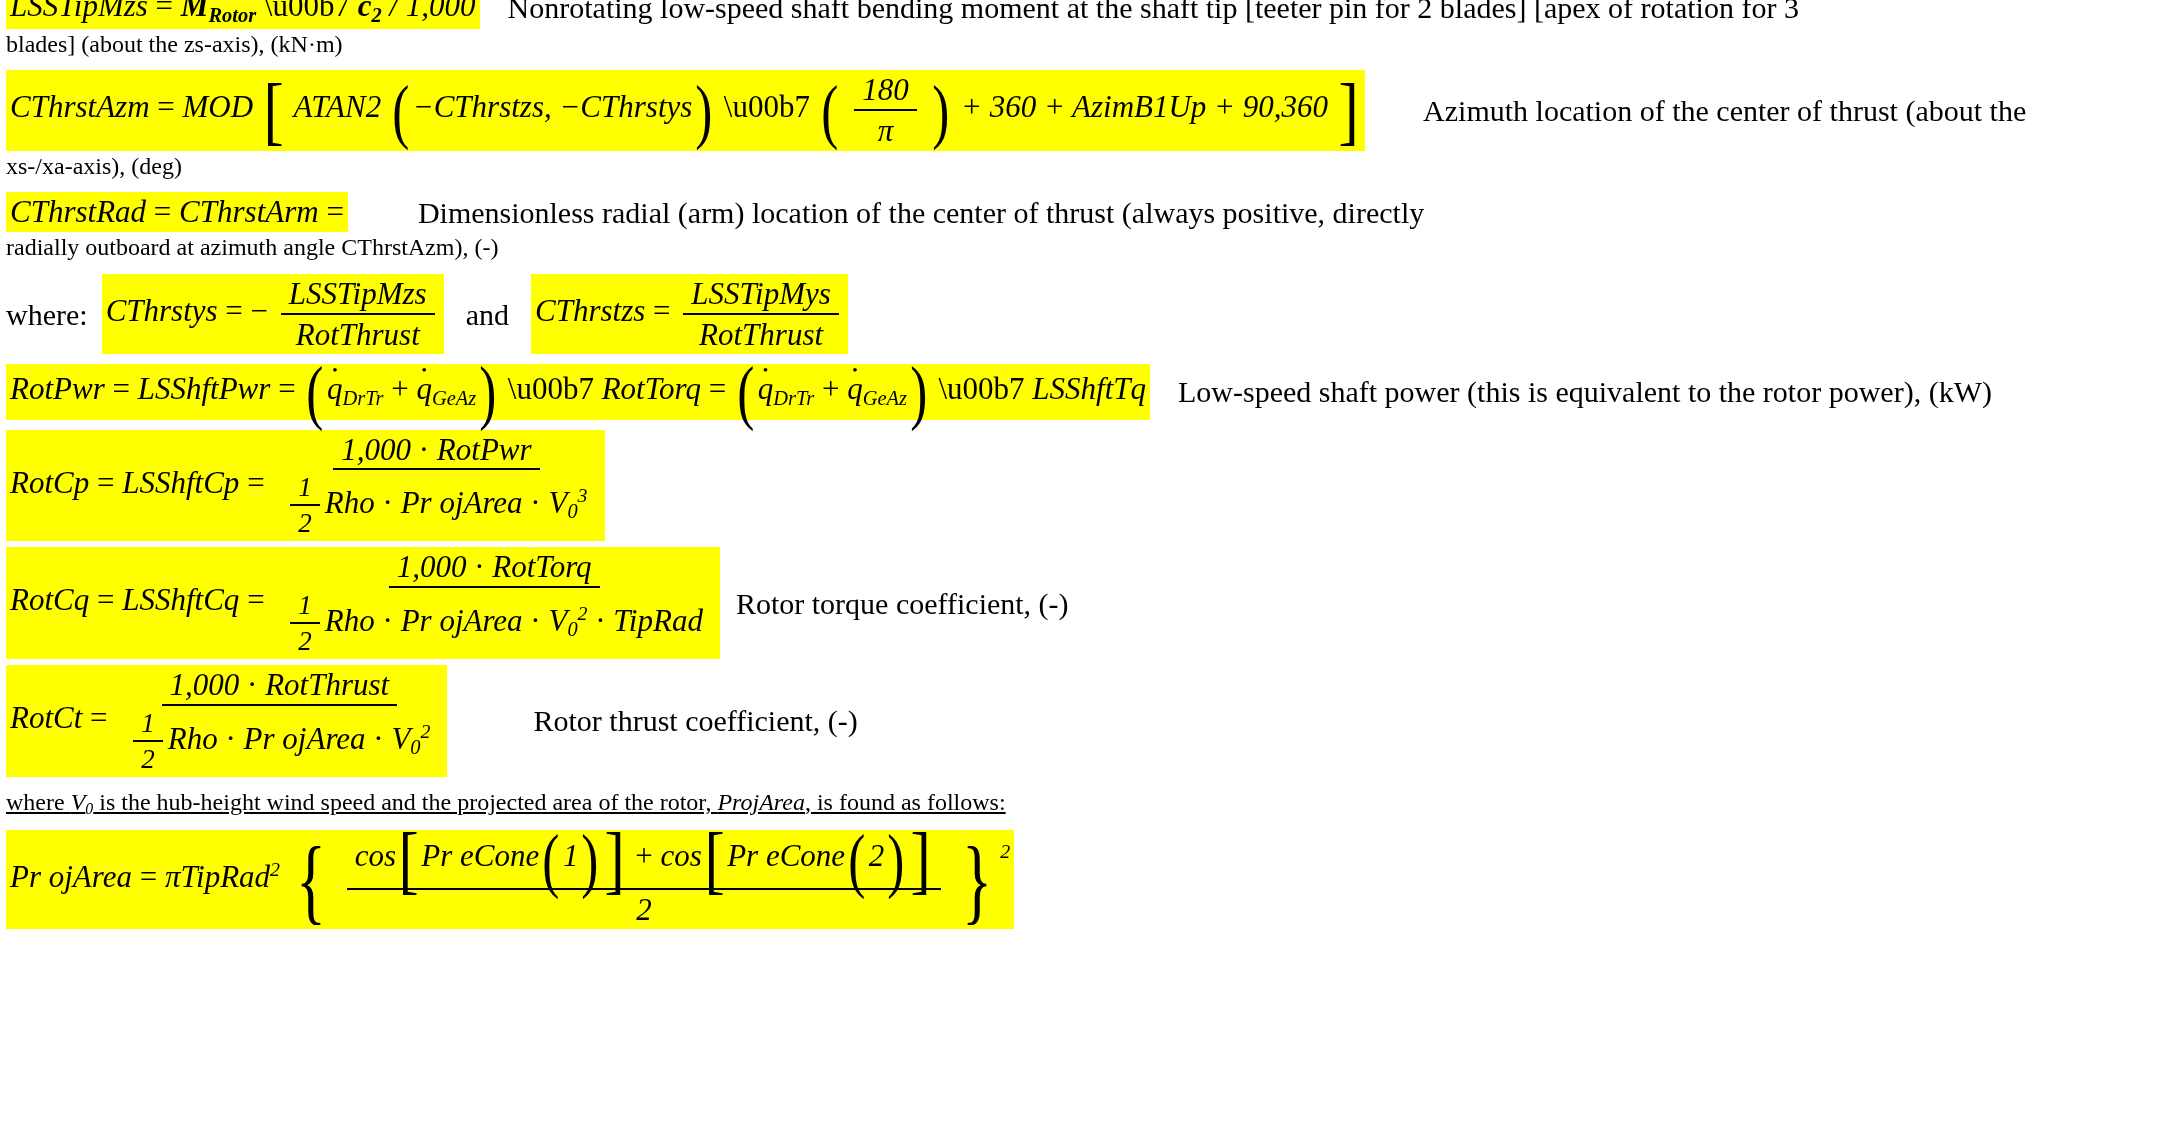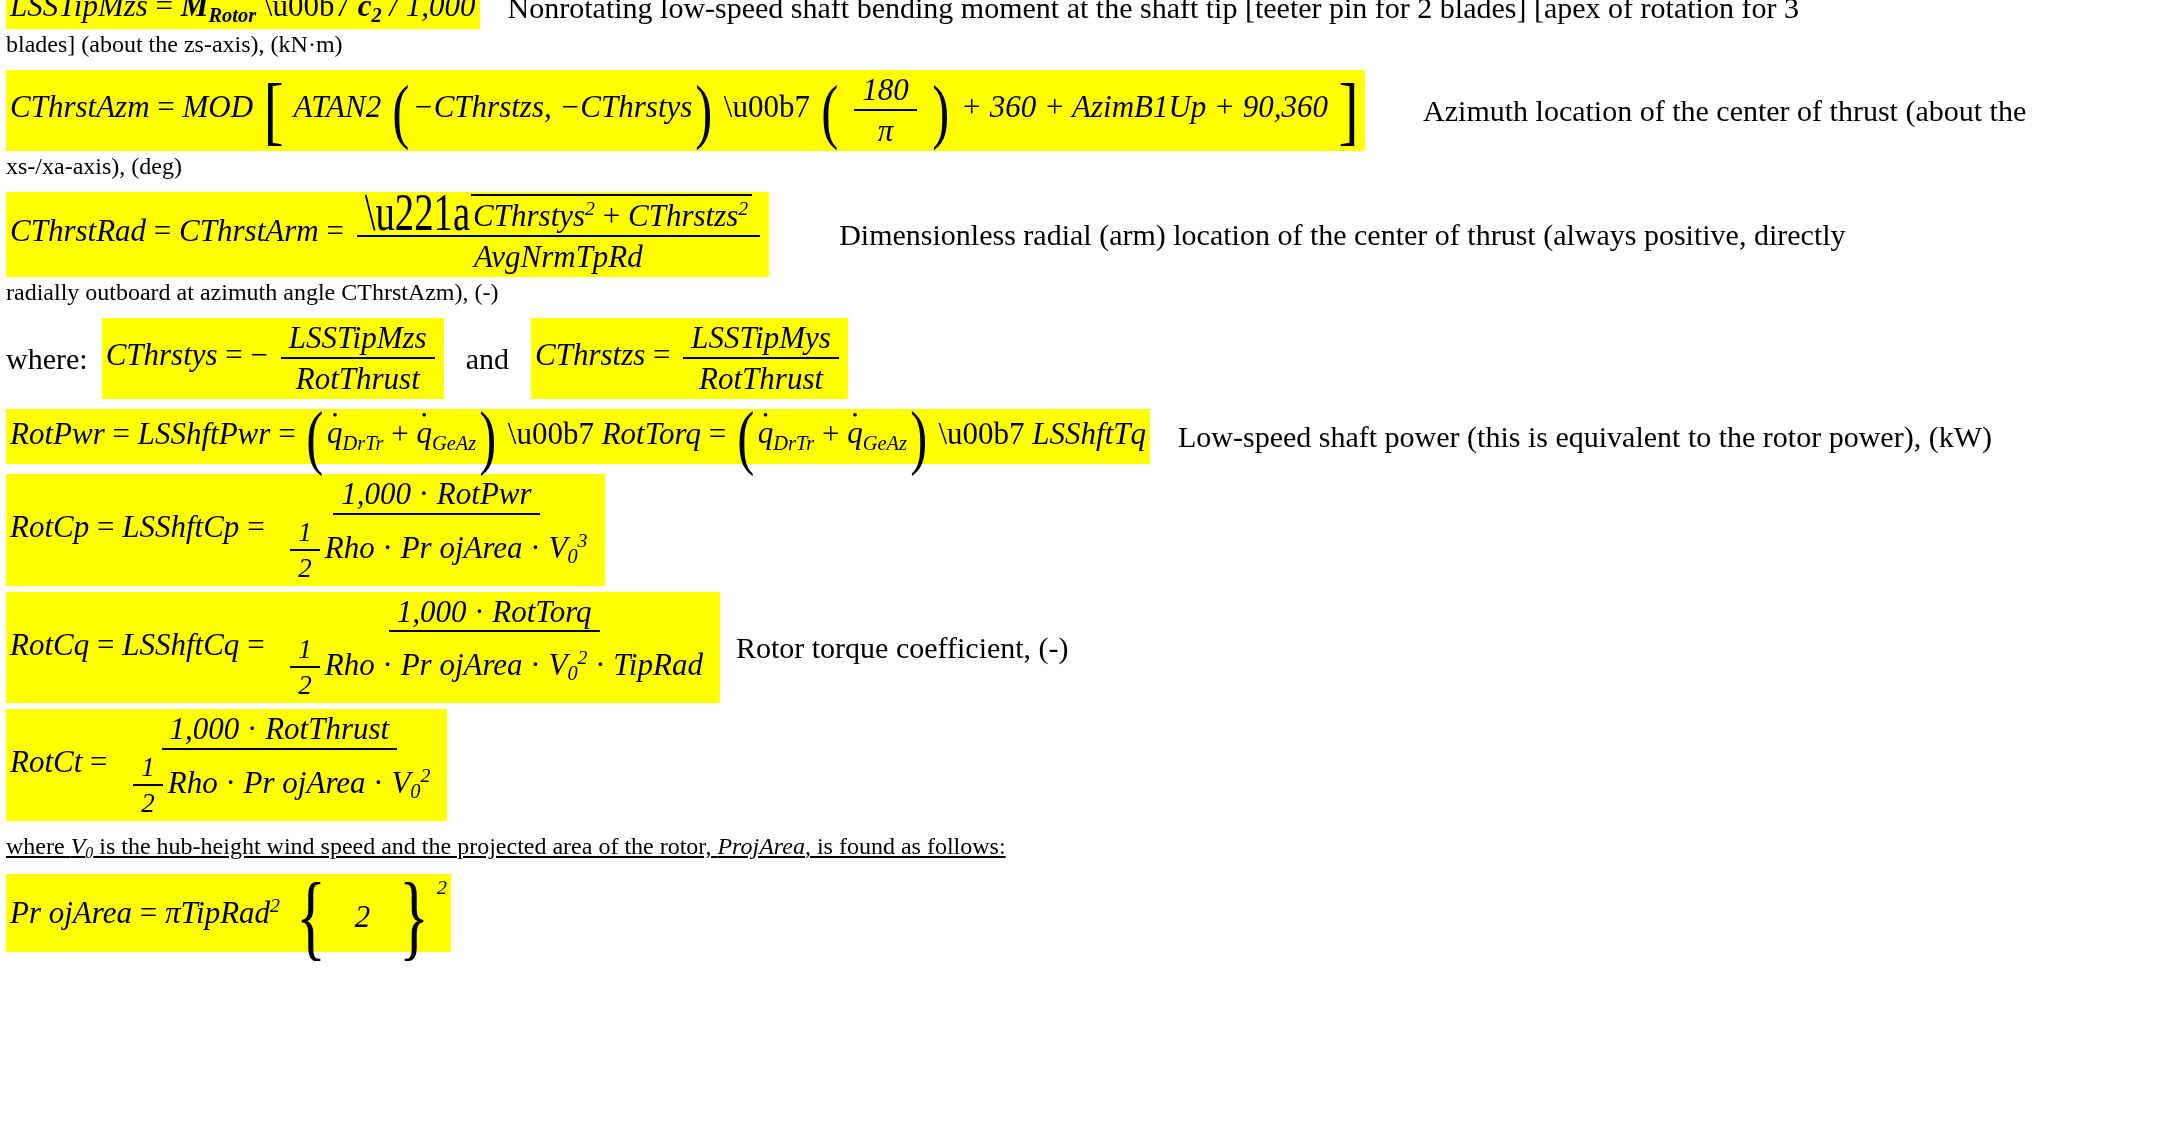--- a/index.html
+++ b/index.html
@@ -194,29 +194,20 @@
     <span class="desc desc-pad" style="padding-left:58px;">Azimuth location of the center of thrust (about the</span>
   </div>
   <div class="para" style="text-align:left;">xs-/xa-axis), (deg)</div>
 
   <div class="row mt10">
     <span class="eq hl">
       <span>CThrstRad</span>
       <span class="roman"> = </span>
       <span>CThrstArm</span>
       <span class="roman"> = </span>
-      <span class="frac">
-        <span class="num">
-          <span class="sqrt">
-            <span class="radical">\u221a</span>
-            <span class="radicand"><span>CThrstys</span><sup>2</sup> <span class="roman">+</span> <span>CThrstzs</span><sup>2</sup></span>
-          </span>
-        </span>
-        <span class="den">AvgNrmTpRd</span>
-      </span>
     </span>
     <span class="desc desc-pad" style="padding-left:70px;">Dimensionless radial (arm) location of the center of thrust (always positive, directly</span>
   </div>
   <div class="para" style="text-align:left;">radially outboard at azimuth angle CThrstAzm), (-)</div>
 
   <div class="row mt10">
     <span class="desc">where:</span>
     <span class="eq hl" style="margin-left:14px;">
       <span>CThrstys</span>
       <span class="roman"> = </span>
@@ -308,32 +299,38 @@
           <span>1,000</span> <span class="roman">·</span> <span>RotThrust</span>
         </span>
         <span class="den">
           <span class="frac small">
             <span class="num">1</span>
             <span class="den">2</span>
           </span><span>Rho</span> <span class="roman">·</span> <span>Pr ojArea</span> <span class="roman">·</span> <span>V</span><sub>0</sub><sup>2</sup>
         </span>
       </span>
     </span>
+    <span class="desc" style="padding-left:86px;">Rotor thrust coefficient, (-)</span>
   </div>
 
   <div class="para mt10" style="text-align:left;text-decoration:underline;">
     <span>where </span><span class="roman" style="font-style:italic;">V</span><sub style="font-style:italic;">0</sub><span> is the hub-height wind speed and the projected area of the rotor, </span><span style="font-style:italic;">ProjArea</span><span>, is found as follows:</span>
   </div>
 
   <div class="row mt10">
     <span class="eq hl">
       <span>Pr ojArea</span>
       <span class="roman"> = </span>
       <span class="roman" style="font-style:italic;">π</span><span>TipRad</span><sup>2</sup>
       <span class="bigbrace">{</span>
       <span class="frac">
+        <span class="num">
+          <span>cos</span><span class="bigbrack">[</span><span>Pr eCone</span><span class="bigparen">(</span><span>1</span><span class="bigparen">)</span><span class="bigbrack">]</span>
+          <span class="roman">+</span>
+          <span>cos</span><span class="bigbrack">[</span><span>Pr eCone</span><span class="bigparen">(</span><span>2</span><span class="bigparen">)</span><span class="bigbrack">]</span>
+        </span>
         <span class="den">2</span>
       </span>
       <span class="bigbrace">}</span><sup style="vertical-align:1.45em;">2</sup>
     </span>
   </div>
 
 </div>
 
 </body></html>

